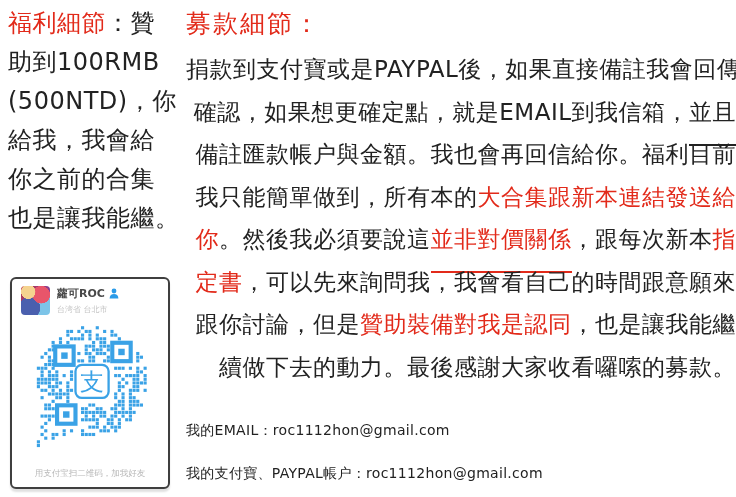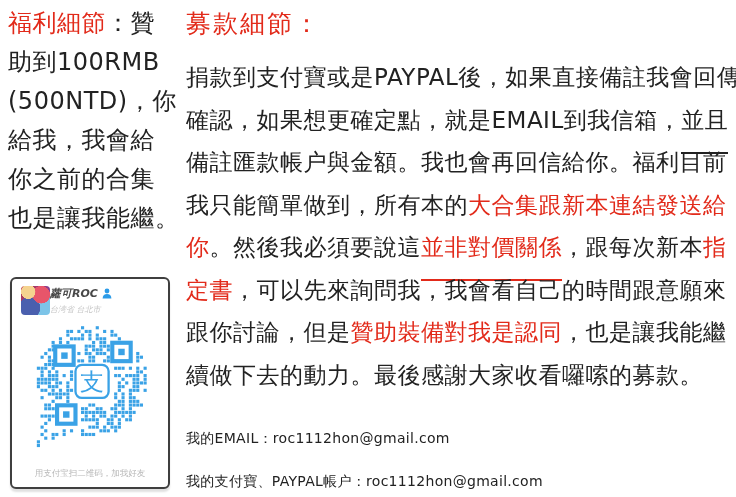--- a/index.html
+++ b/index.html
@@ -19,21 +19,21 @@
     font-size:24px;line-height:39px;letter-spacing:0.5px;
   }
 
   
   .qr-card{
     position:absolute;left:10px;top:277px;width:160px;height:212px;
     background:#ffffff;border:2px solid #3f3f3f;border-radius:6px;
     box-shadow:0 3px 2px rgba(0,0,0,0.12);
     box-sizing:border-box;
   }
-  .card-header{position:absolute;left:9px;top:7px;right:6px;display:flex;font-style:italic;}
+  .card-header{position:absolute;left:9px;top:7px;right:6px;display:flex;gap:7px;}
   .avatar{
     width:29px;height:29px;border-radius:4px;flex:0 0 29px;
     background:
       radial-gradient(circle at 25% 20%, #f5d38f 0 22%, transparent 23%),
       radial-gradient(circle at 70% 30%, #e8556a 0 30%, transparent 31%),
       radial-gradient(circle at 30% 75%, #4a5fae 0 35%, transparent 36%),
       radial-gradient(circle at 80% 80%, #7cc4e8 0 40%, transparent 41%),
       linear-gradient(135deg,#c4393f,#7b3fa0 60%,#2e2a56);
   }
   .name-block{display:flex;flex-direction:column;justify-content:center;min-width:0;}
@@ -41,21 +41,21 @@
   .subtitle{font-size:8px;color:#c6c6c6;margin-top:3px;filter:blur(0.6px);white-space:nowrap;}
   .qr-svg{position:absolute;left:8px;top:38px;width:145px;height:138px;}
   .caption{
     position:absolute;left:0;right:0;bottom:7px;text-align:center;
     font-size:8.5px;color:#b7b7b7;filter:blur(0.4px);
   }
 
   
   .right-col{position:absolute;left:186px;top:4px;width:550px;}
   .r-heading{font-size:25px;line-height:40px;letter-spacing:2px;white-space:nowrap;}
-  .r-body{margin-top:12px;font-size:23px;line-height:42.5px;letter-spacing:0.5px;}
+  .r-body{margin-top:4px;font-size:23px;line-height:42.5px;letter-spacing:0.5px;text-align:right;}
   .emails{margin-top:21px;font-size:14px;line-height:43px;}
   .email-line{white-space:nowrap;letter-spacing:0.3px;}
 </style>
 </head>
 <body style="--red: #e22a1a; --ink: #222222;">
 
 <div class="page">
 
   <div class="left-col">
       <div class="tline"><span class="red">福利細節</span><span>：贊</span></div>

